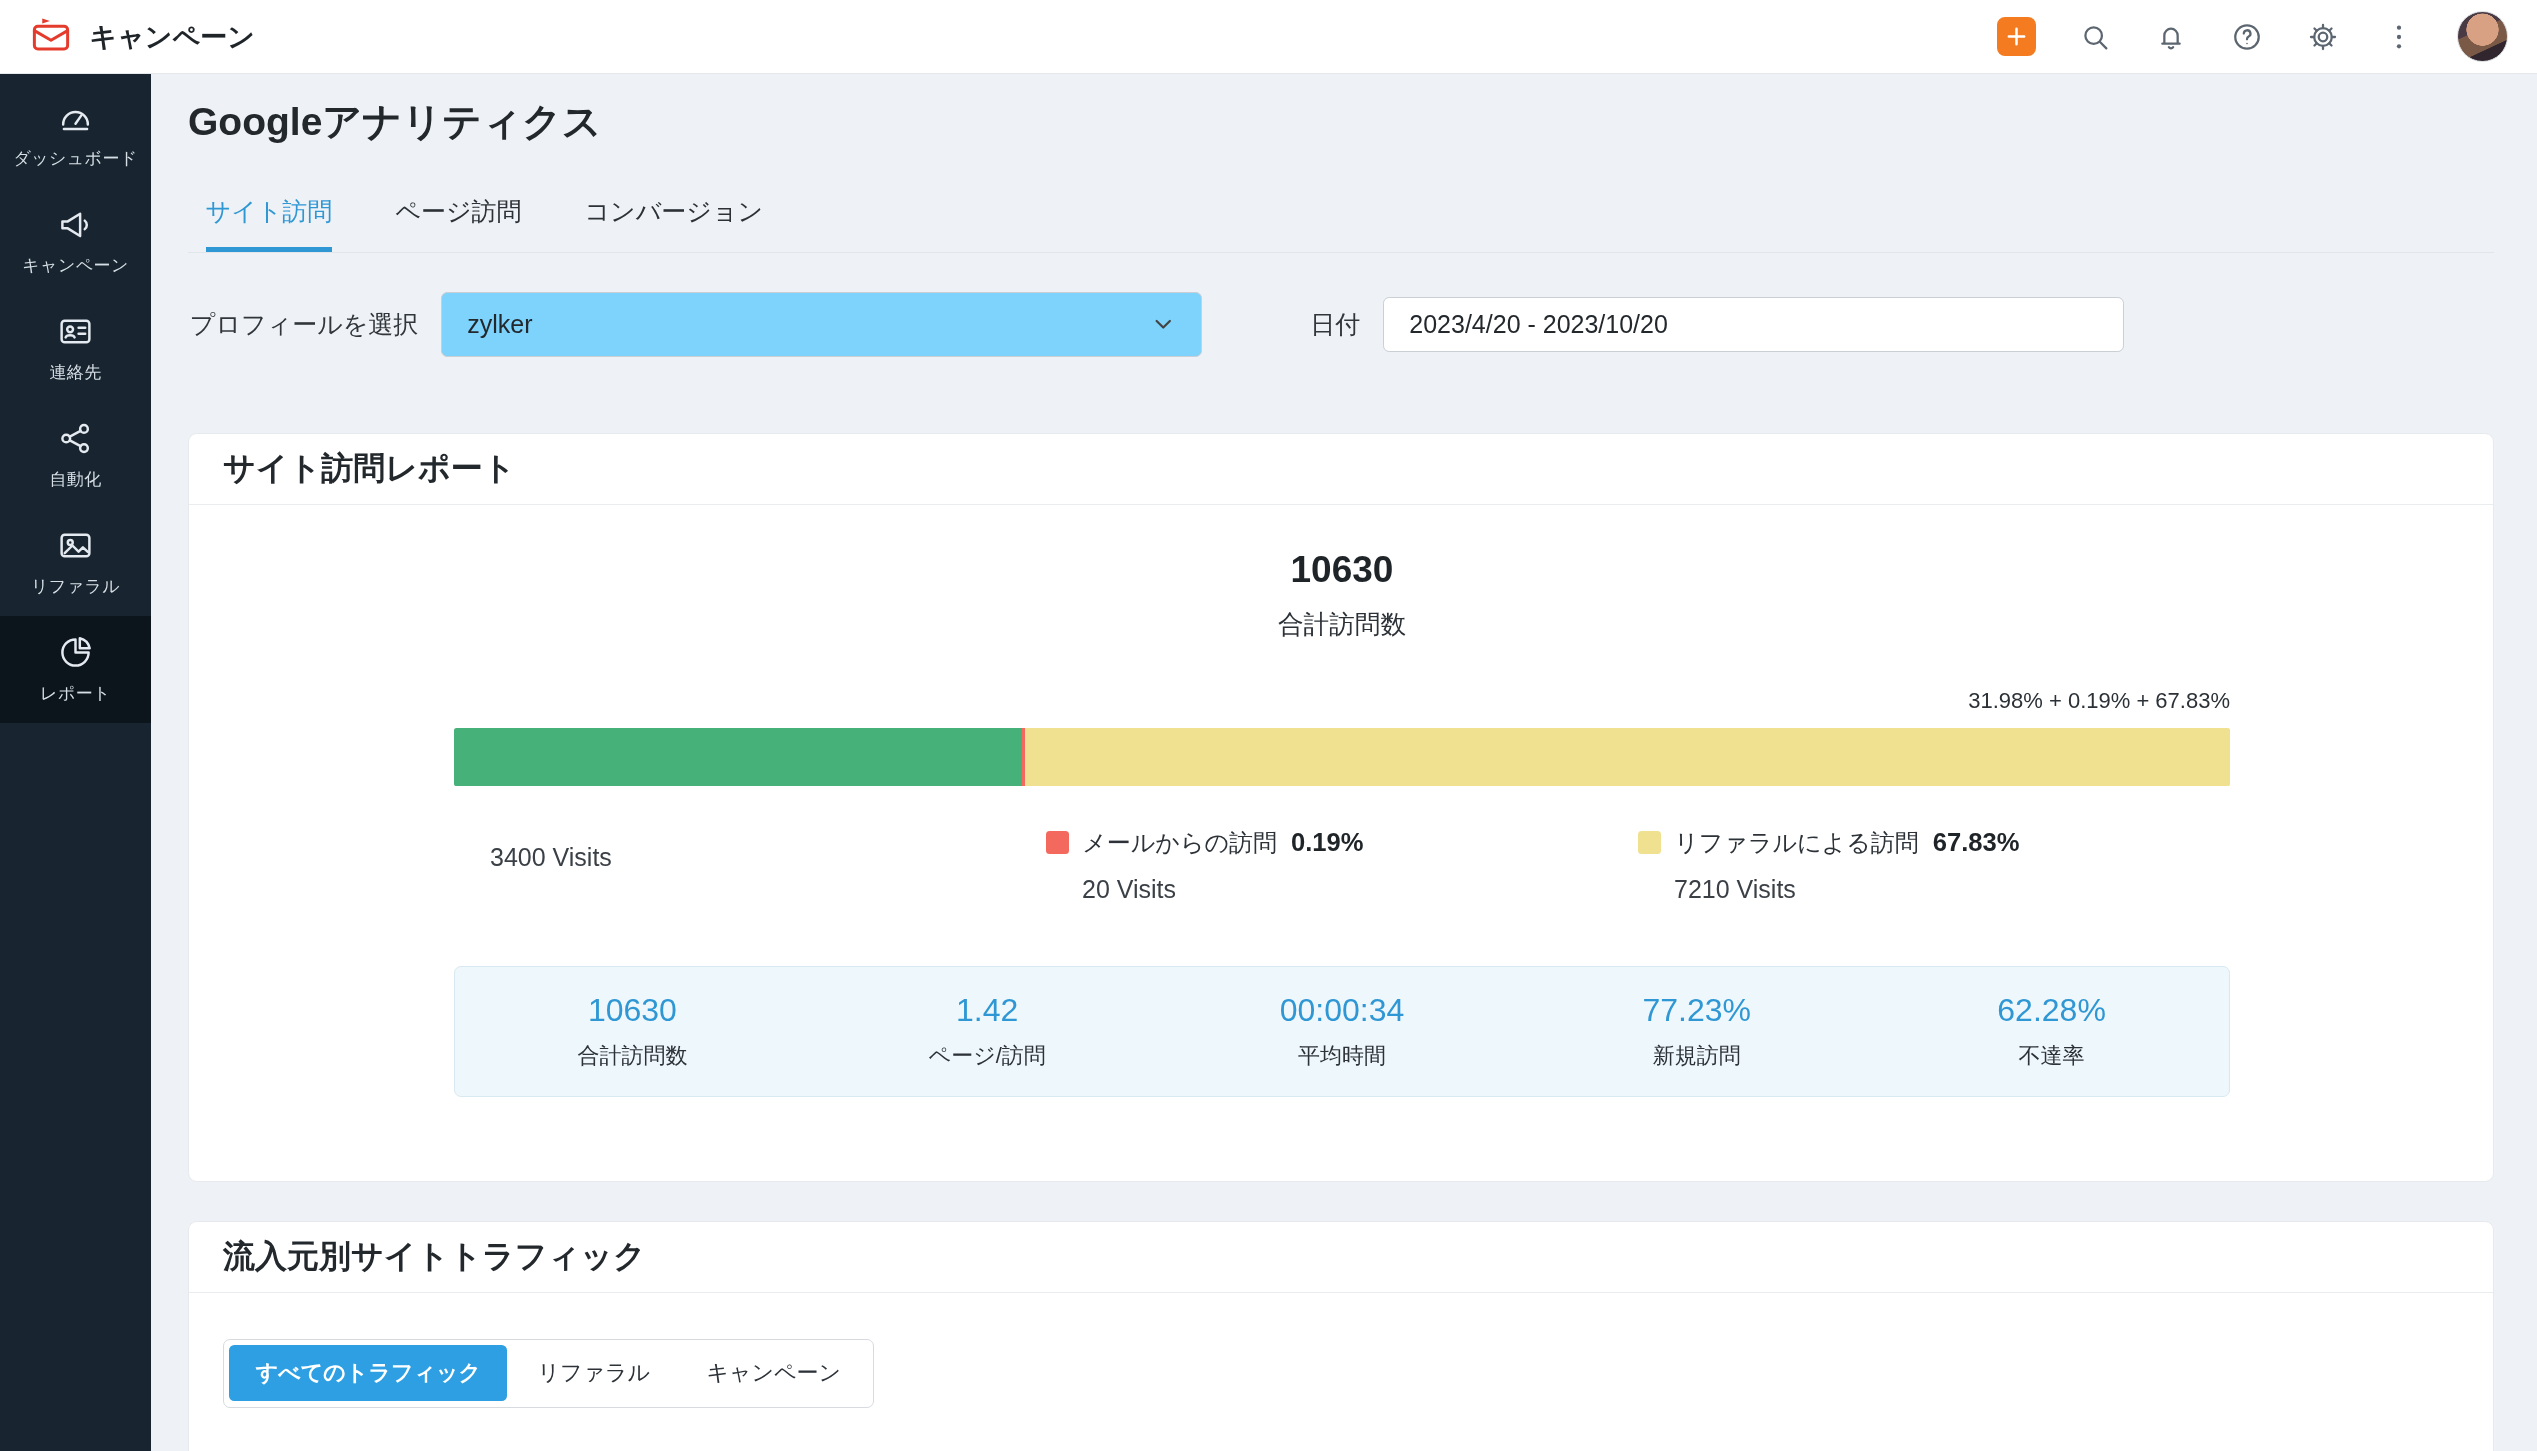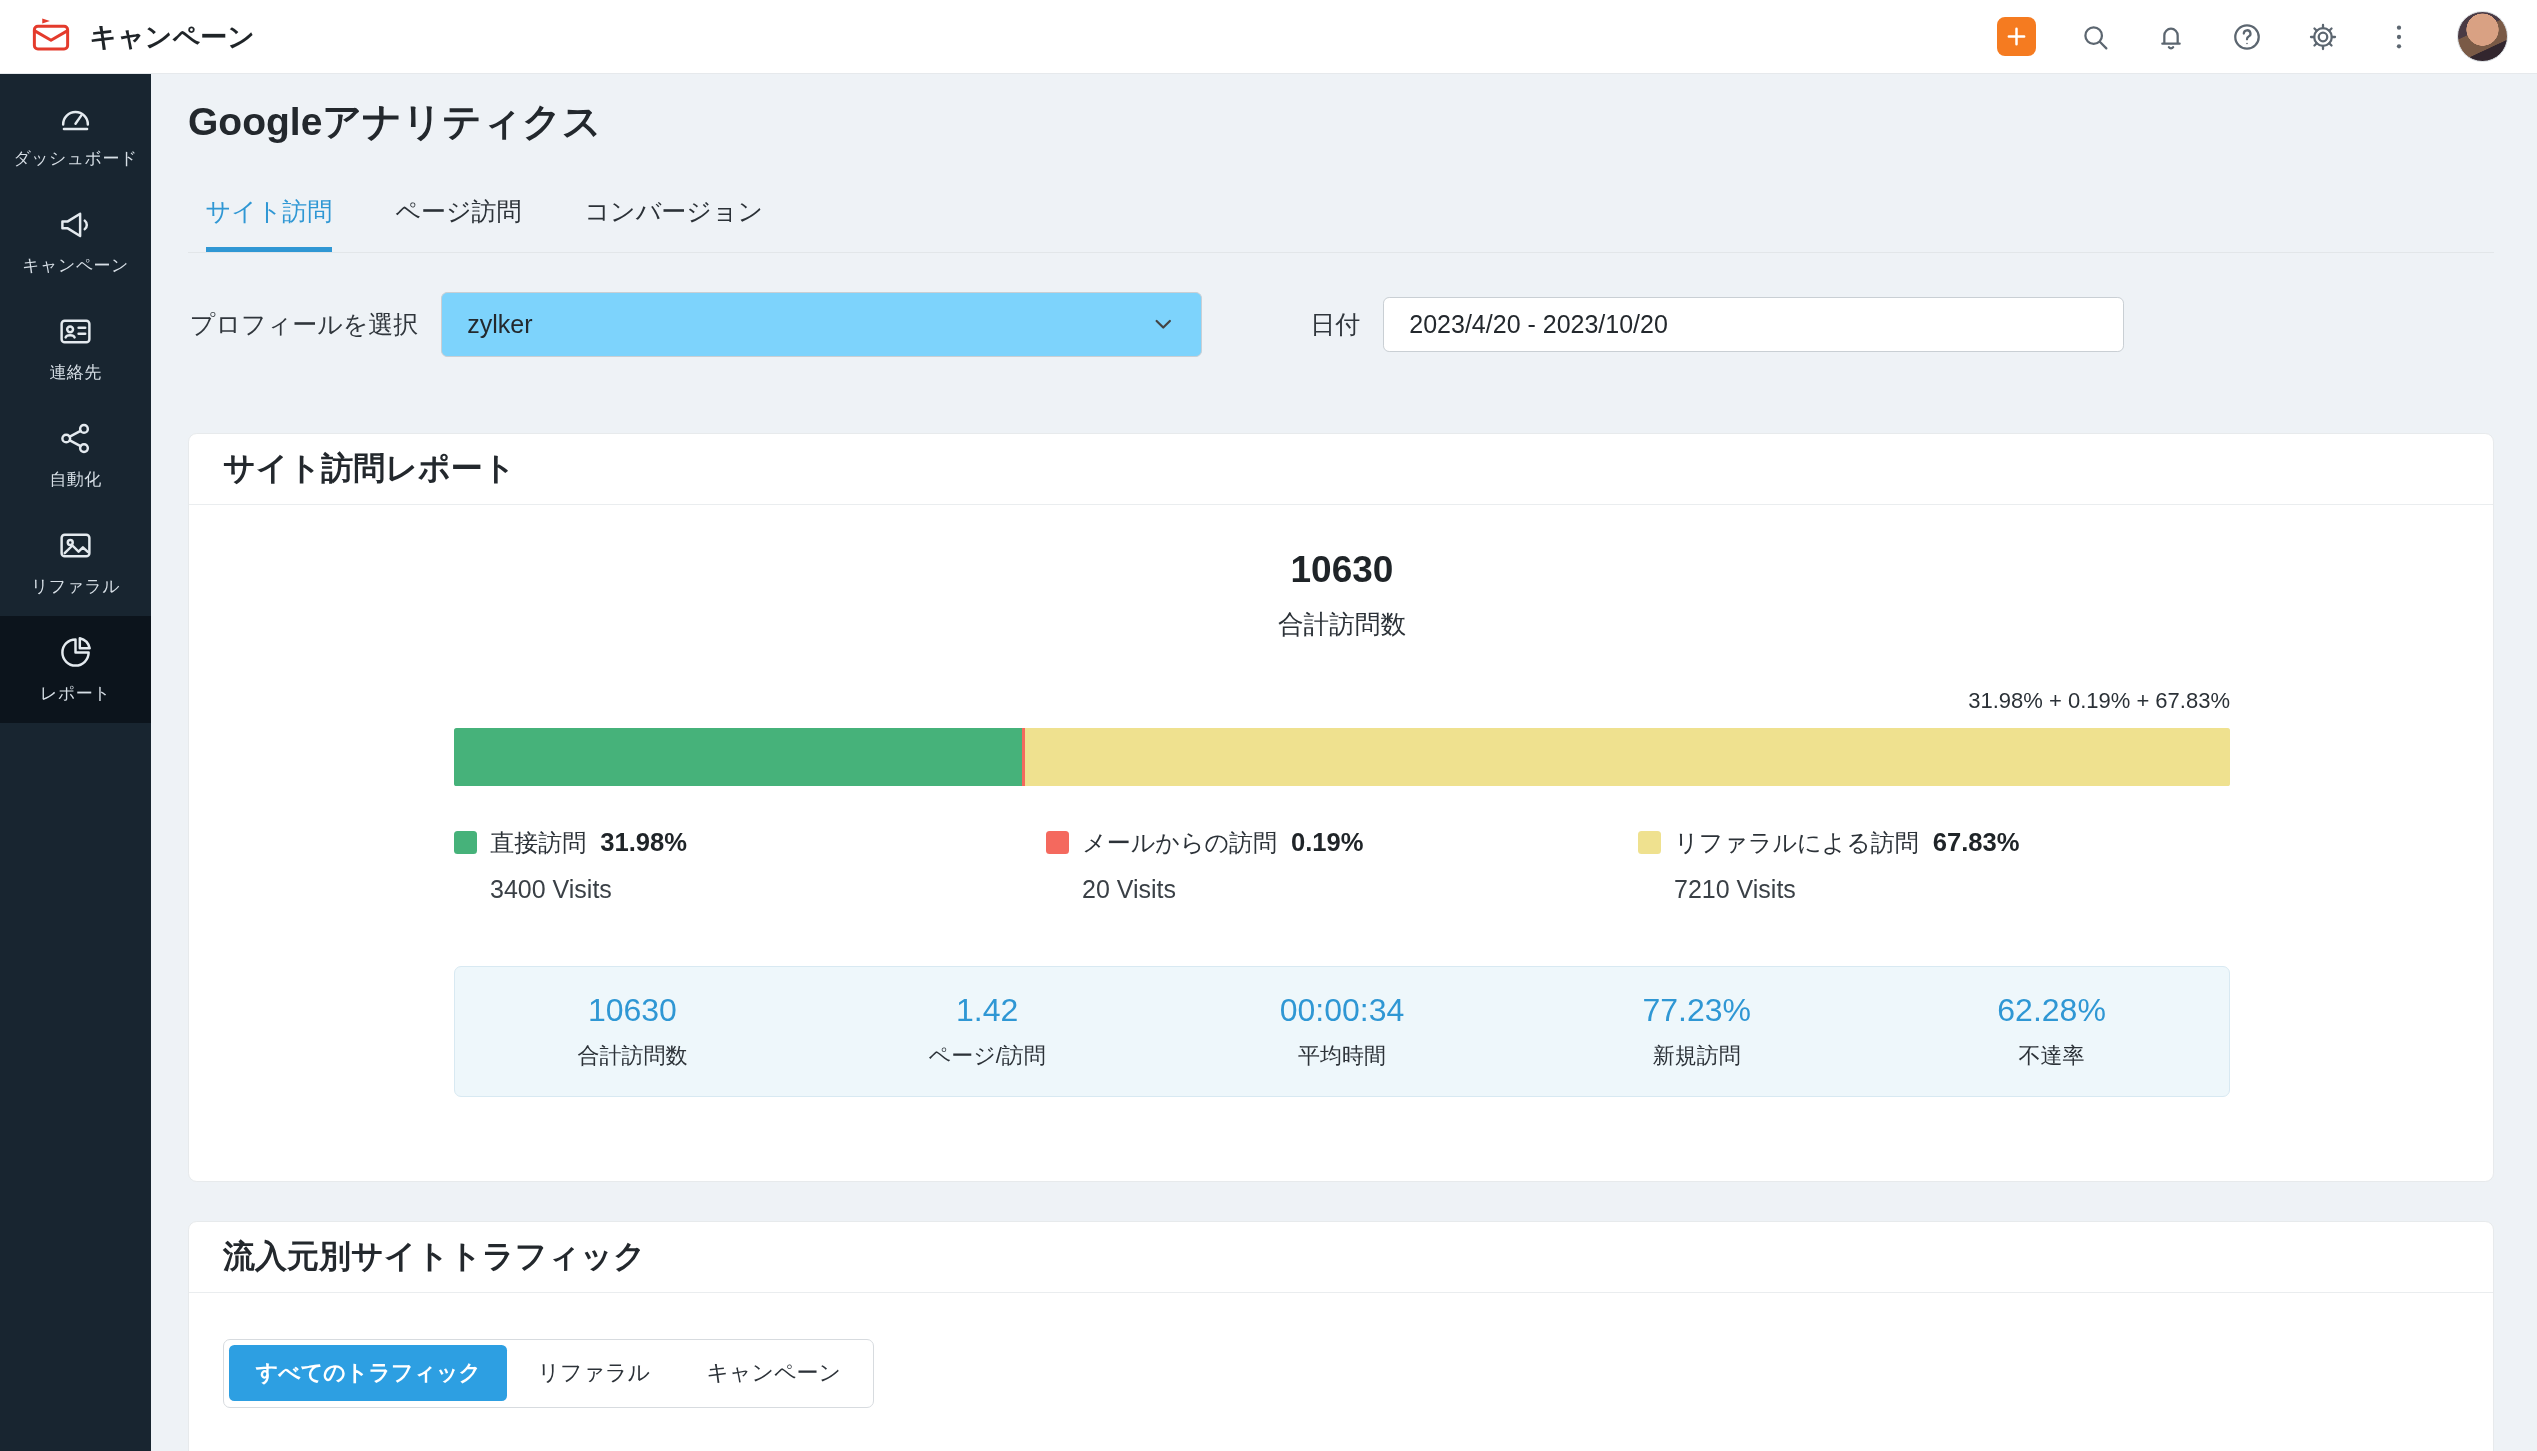--- a/index.html
+++ b/index.html
@@ -259,25 +259,20 @@
       <div class="pct-summary">31.98% + 0.19% + 67.83%</div>
 
       <div class="bar">
         <div style="background: rgb(70, 178, 122); width: 31.98%;"></div>
         <div style="background: rgb(244, 105, 94); width: 0.19%;"></div>
         <div style="background: rgb(239, 225, 143); width: 67.83%;"></div>
       </div>
 
       <div class="legend">
         <div class="legend-item">
-          <div class="legend-top">
-            <span class="swatch" style="background: rgb(70, 178, 122);"></span>
-            <span class="legend-name">直接訪問</span>
-            <span class="legend-pct">31.98%</span>
-          </div>
           <div class="legend-visits">3400 Visits</div>
         </div>
         <div class="legend-item">
           <div class="legend-top">
             <span class="swatch" style="background: rgb(244, 105, 94);"></span>
             <span class="legend-name">メールからの訪問</span>
             <span class="legend-pct">0.19%</span>
           </div>
           <div class="legend-visits">20 Visits</div>
         </div>

